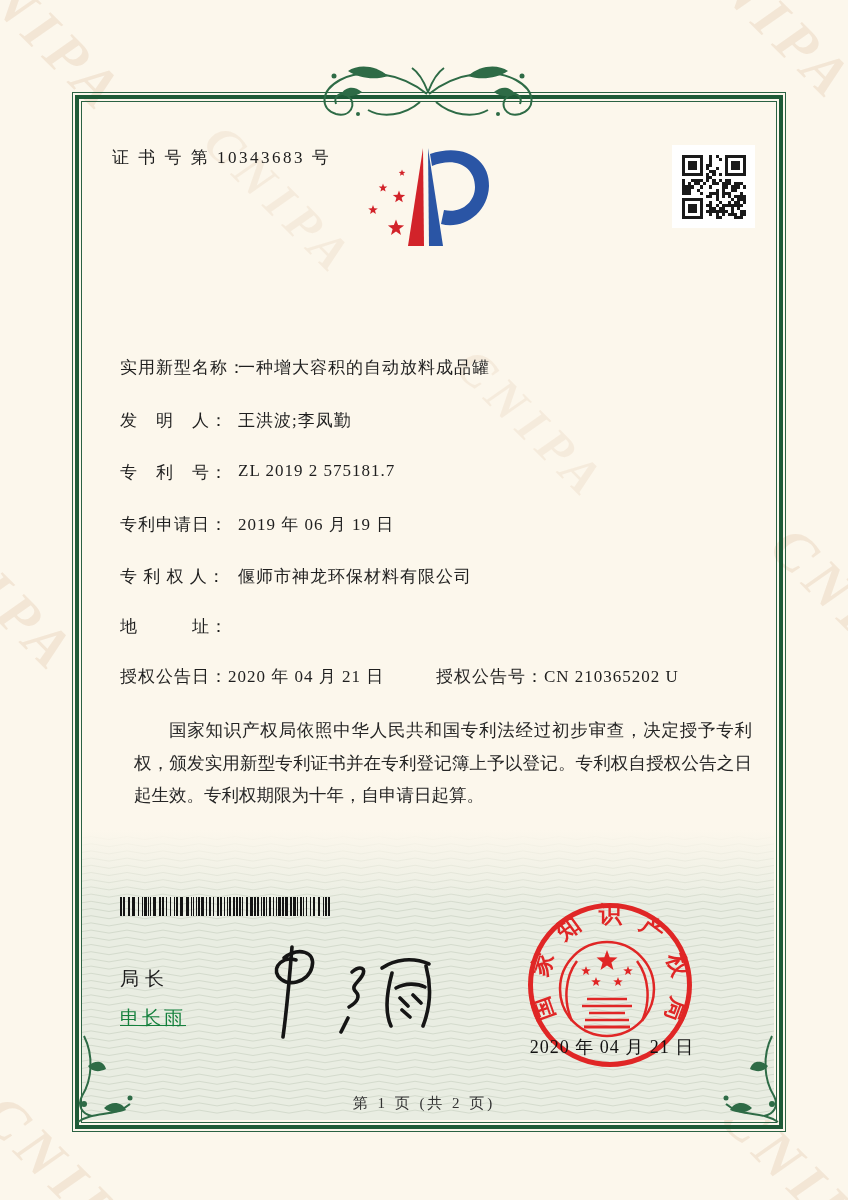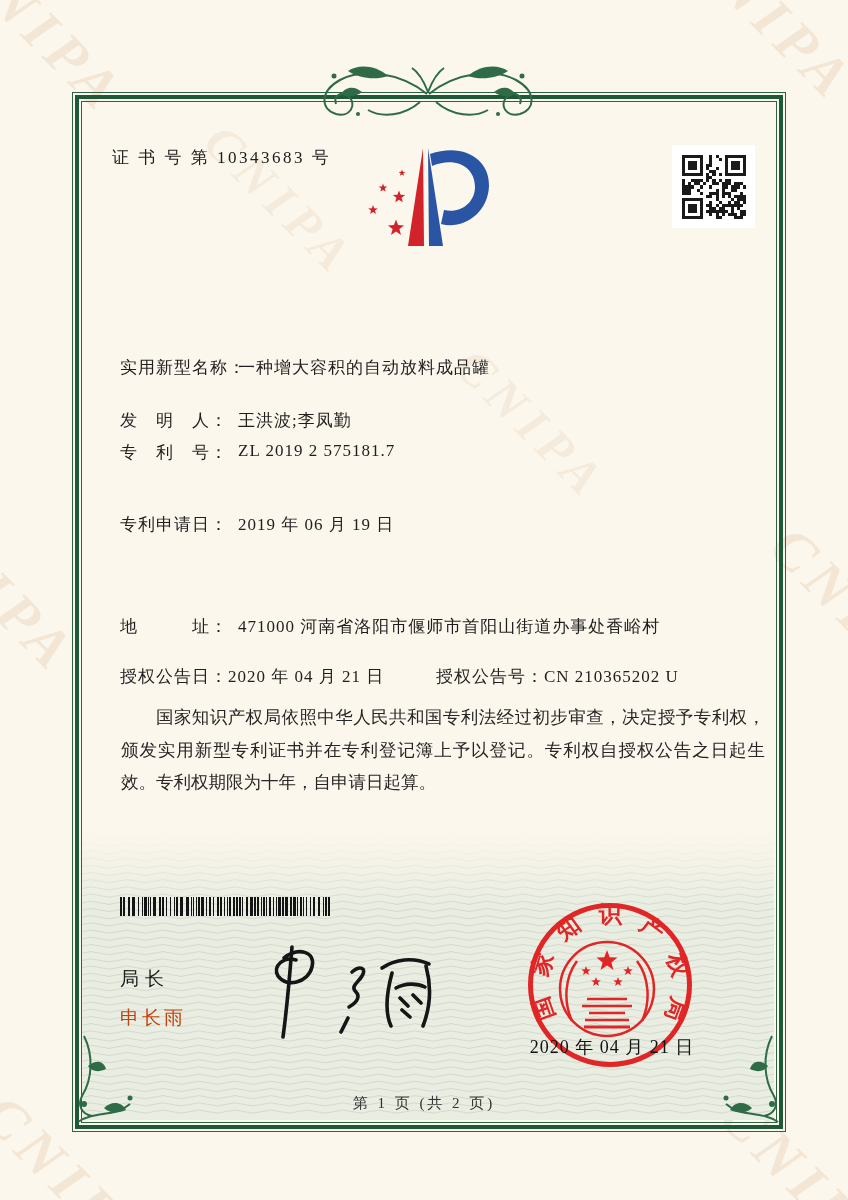--- a/index.html
+++ b/index.html
@@ -33,26 +33,26 @@
   .qr-wrap{position:absolute;left:672px;top:145px;width:83px;height:83px;background:#fff;
            display:flex;align-items:center;justify-content:center;z-index:4;}
   .cert-title{position:absolute;left:0;right:0;top:250px;text-align:center;font-size:42px;
            font-weight:bold;letter-spacing:13px;text-indent:13px;color:#141414;z-index:4;}
   .frow{position:absolute;left:120px;font-size:17px;color:#1f1f1f;letter-spacing:1px;
            z-index:4;display:flex;white-space:nowrap;}
   .flabel{display:inline-block;width:118px;flex:none;}
   .grant2{position:absolute;left:316px;top:0;white-space:nowrap;}
   .paras{position:absolute;left:118px;top:698px;width:650px;font-size:17.5px;
            line-height:32.5px;color:#262626;text-align:justify;z-index:4;}
-  .paras p{margin:3px;text-indent:2em;}
+  .paras p{margin:16px;text-indent:2em;}
   .barcode{position:absolute;left:120px;top:897px;width:216px;height:19px;z-index:4;}
   .sig-title{position:absolute;left:120px;top:966px;font-size:19px;letter-spacing:6px;
            color:#1a1a1a;z-index:4;}
   .sig-name{position:absolute;left:120px;top:1005px;font-size:19px;letter-spacing:3px;
-           color:#c2410c;z-index:4;}
+           color:#15803d;z-index:4;text-decoration:underline;}
   .sig-svg{position:absolute;left:232px;top:942px;width:210px;height:100px;z-index:4;}
   .seal-svg{position:absolute;left:524px;top:899px;width:172px;height:172px;z-index:5;opacity:.93;}
   .seal-date{position:absolute;left:526px;top:1035px;width:172px;text-align:center;
            font-size:18px;letter-spacing:1px;color:#121212;z-index:6;}
   .pageinfo{position:absolute;left:0;right:0;top:1094px;text-align:center;font-size:15px;
            letter-spacing:3px;color:#333;z-index:4;}
   .cont-note{position:absolute;left:50%;top:1138px;transform:translateX(-50%);
            background:#ffffff;padding:8px 26px;font-size:17px;letter-spacing:4px;
            color:#222;z-index:4;white-space:nowrap;}
 </style>
@@ -317,31 +317,34 @@
 
 
   <div class="frow" style="top:356px;">
     <span class="flabel">实用新型名称：</span>
     <span class="fvalue">一种增大容积的自动放料成品罐</span>
   </div>
   <div class="frow" style="top:409px;">
     <span class="flabel">发　明　人：</span>
     <span class="fvalue">王洪波;李凤勤</span>
   </div>
-  <div class="frow" style="top:441px;justify-content:center;">
+  <div class="frow" style="top:461px;justify-content:center;">
     <span class="flabel">专　利　号：</span>
     <span class="fvalue">ZL 2019 2 575181.7</span>
   </div>
   <div class="frow" style="top:513px;">
     <span class="flabel">专利申请日：</span>
     <span class="fvalue">2019 年 06 月 19 日</span>
   </div>
+  <div class="frow" style="top:565px;">
+    <span class="flabel">专 利 权 人：</span>
+    <span class="fvalue">偃师市神龙环保材料有限公司</span>
+  </div>
   <div class="frow" style="top:615px;">
     <span class="flabel">地　　　址：</span>
-    <span class="fvalue">471000 河南省洛阳市偃师市首阳山街道办事处香峪村</span>
   </div>
 
   <div class="frow" style="top:665px;width:600px;">
     <span>
       <span>授权公告日：</span><span>2020 年 04 月 21 日</span>
     </span>
     <span class="grant2">
       <span>授权公告号：</span><span>CN 210365202 U</span>
     </span>
   </div>

